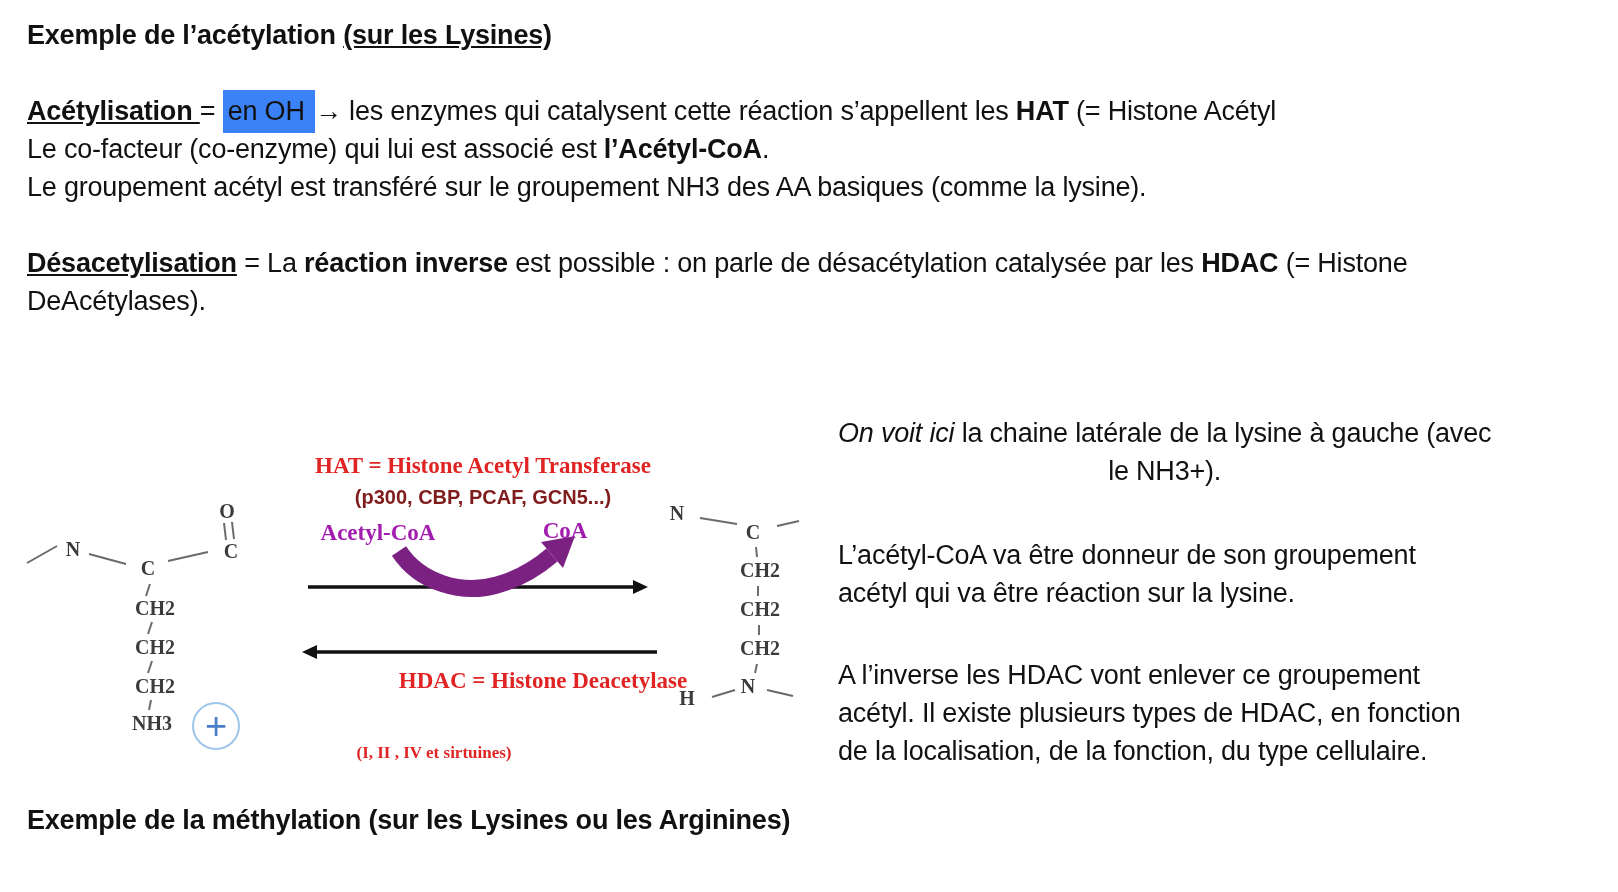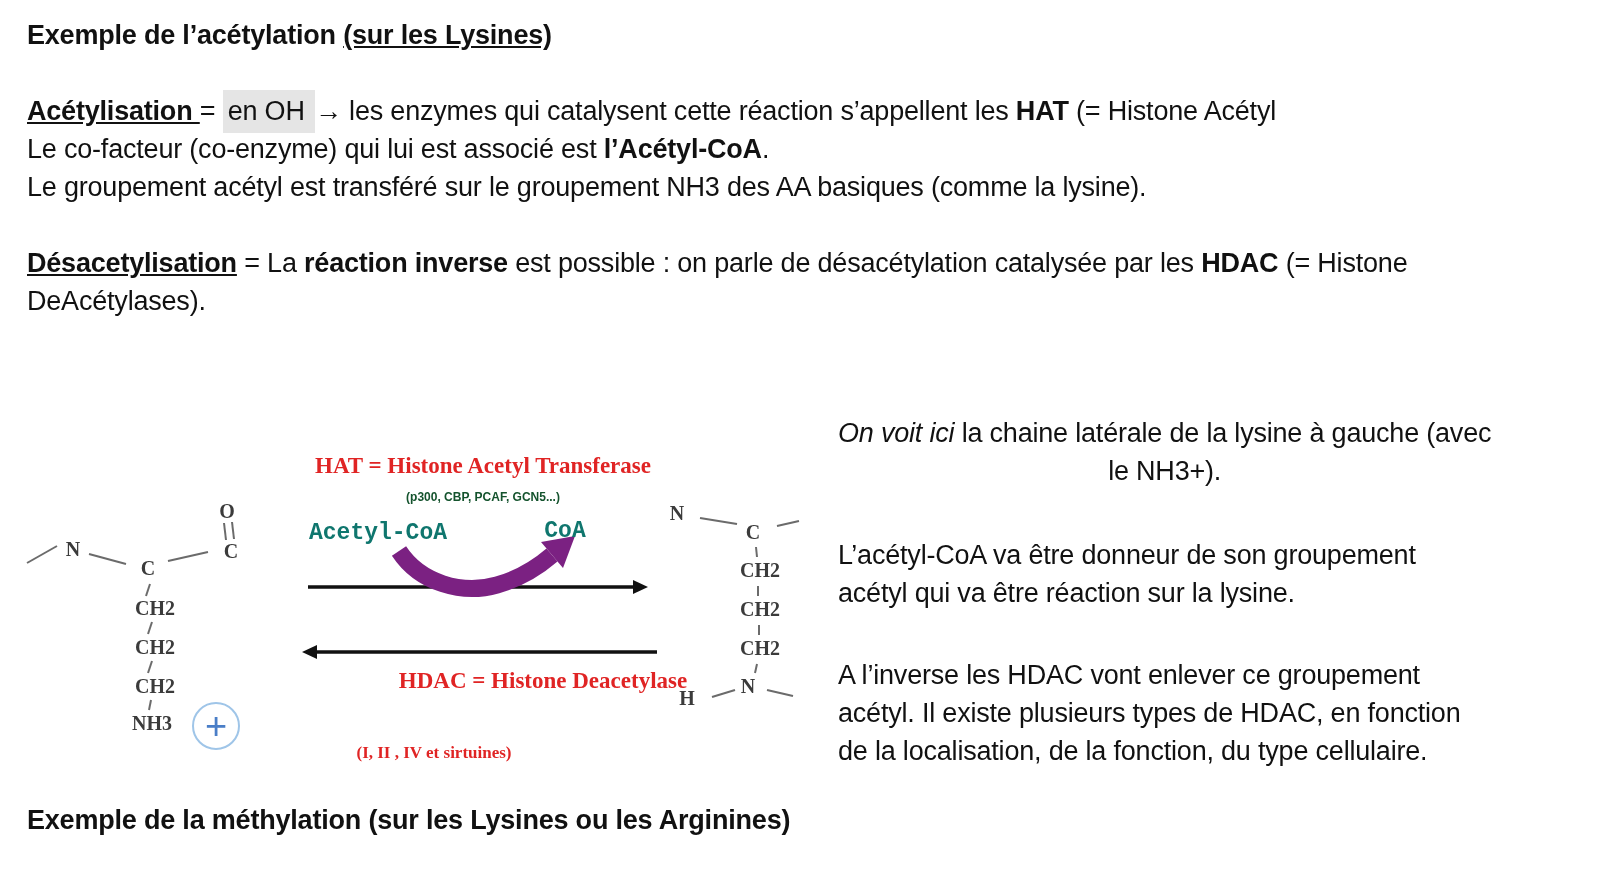--- a/index.html
+++ b/index.html
@@ -6,33 +6,33 @@
   body {
     width:1618px; height:892px; position:relative; overflow:hidden;
     background:#ffffff; color:#111111;
     font-family:"Liberation Sans","DejaVu Sans",sans-serif;
   }
   .textcol { position:absolute; font-size:27px; line-height:38px; letter-spacing:-0.2px; }
   .line { height:38px; white-space:pre; }
   .line span.b  { font-weight:bold; }
   .line span.u  { text-decoration:underline; }
   .line span.i  { font-style:italic; }
-  .line span.hl { background:#e5e5e5; padding:6px 3px 7px 5px; }
+  .line span.hl { background:#3b82f6; padding:6px 3px 7px 5px; }
 
   #diagram { position:absolute; left:0; top:425px; width:832px; height:350px; }
   #diagram svg { position:absolute; left:0; top:0; }
   .dlabel {
     position:absolute; transform:translate(-50%,-50%); white-space:nowrap;
     font-family:"Liberation Serif","DejaVu Serif",serif; font-weight:bold;
     color:#3b3b3b; font-size:20px;
   }
   .red-serif   { color:#e02424; font-size:23px; }
-  .red-small-sans  { color:#14532d; font-size:12px; font-family:"Liberation Sans",sans-serif; font-weight:bold; }
+  .red-small-sans  { color:#7f1d1d; font-size:20px; font-family:"Liberation Sans",sans-serif; font-weight:bold; }
   .red-small-serif { color:#e02424; font-size:17px; }
-  .black-big   { color:#0f766e; font-size:23px;font-family:Liberation Mono, monospace; }
+  .black-big   { color:#a21caf; font-size:23px; }
   .plus-badge {
     position:absolute; left:216px; top:301px; transform:translate(-50%,-50%);
     width:44px; height:44px; border-radius:50%; border:2.5px solid #9fc5e8;
     color:#4a7ec7; font-size:38px; font-weight:400; line-height:1;
     display:flex; align-items:center; justify-content:center;
     font-family:"Liberation Sans",sans-serif;
   }
 </style>
 </head>
 <body>

